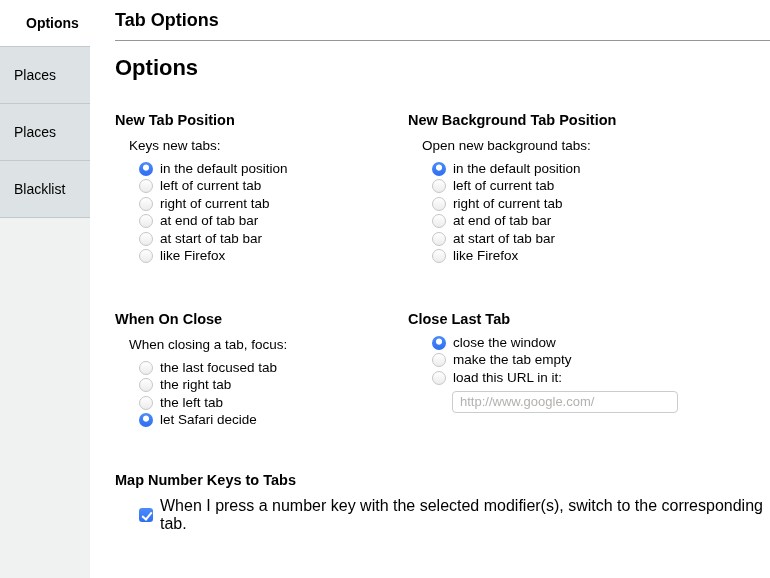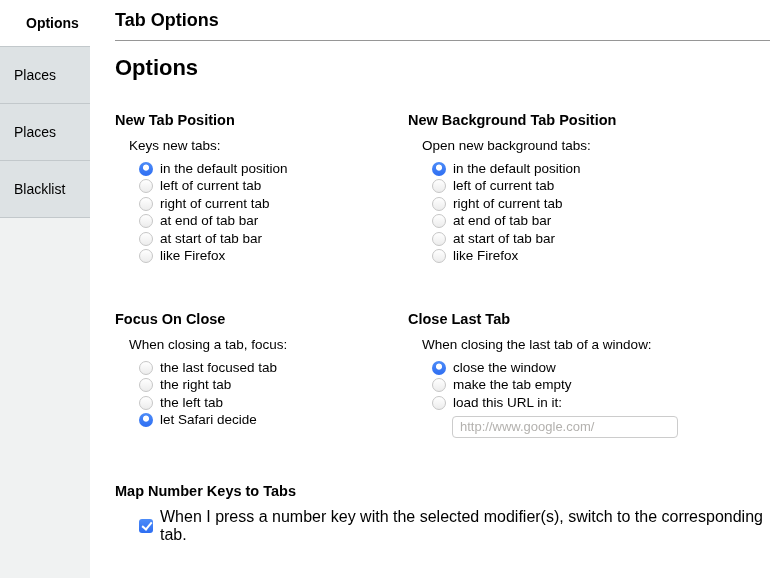--- a/index.html
+++ b/index.html
@@ -163,21 +163,21 @@
           <label class="radio-row">
             <span class="radio"></span>
             <span>like Firefox</span>
           </label>
         </div>
       </div>
     </div>
 
     <div class="groups second">
       <div class="group">
-        <h3 class="group-heading">Focus On Close</h3>
+        <h3 class="group-heading">When On Close</h3>
         <div class="prompt">When closing a tab, focus:</div>
         <div class="options">
           <label class="radio-row">
             <span class="radio"></span>
             <span>the last focused tab</span>
           </label>
           <label class="radio-row">
             <span class="radio"></span>
             <span>the right tab</span>
           </label>
@@ -187,21 +187,20 @@
           </label>
           <label class="radio-row">
             <span class="radio checked"></span>
             <span>let Safari decide</span>
           </label>
         </div>
       </div>
 
       <div class="group">
         <h3 class="group-heading">Close Last Tab</h3>
-        <div class="prompt">When closing the last tab of a window:</div>
         <div class="options">
           <label class="radio-row">
             <span class="radio checked"></span>
             <span>close the window</span>
           </label>
           <label class="radio-row">
             <span class="radio"></span>
             <span>make the tab empty</span>
           </label>
           <label class="radio-row">

